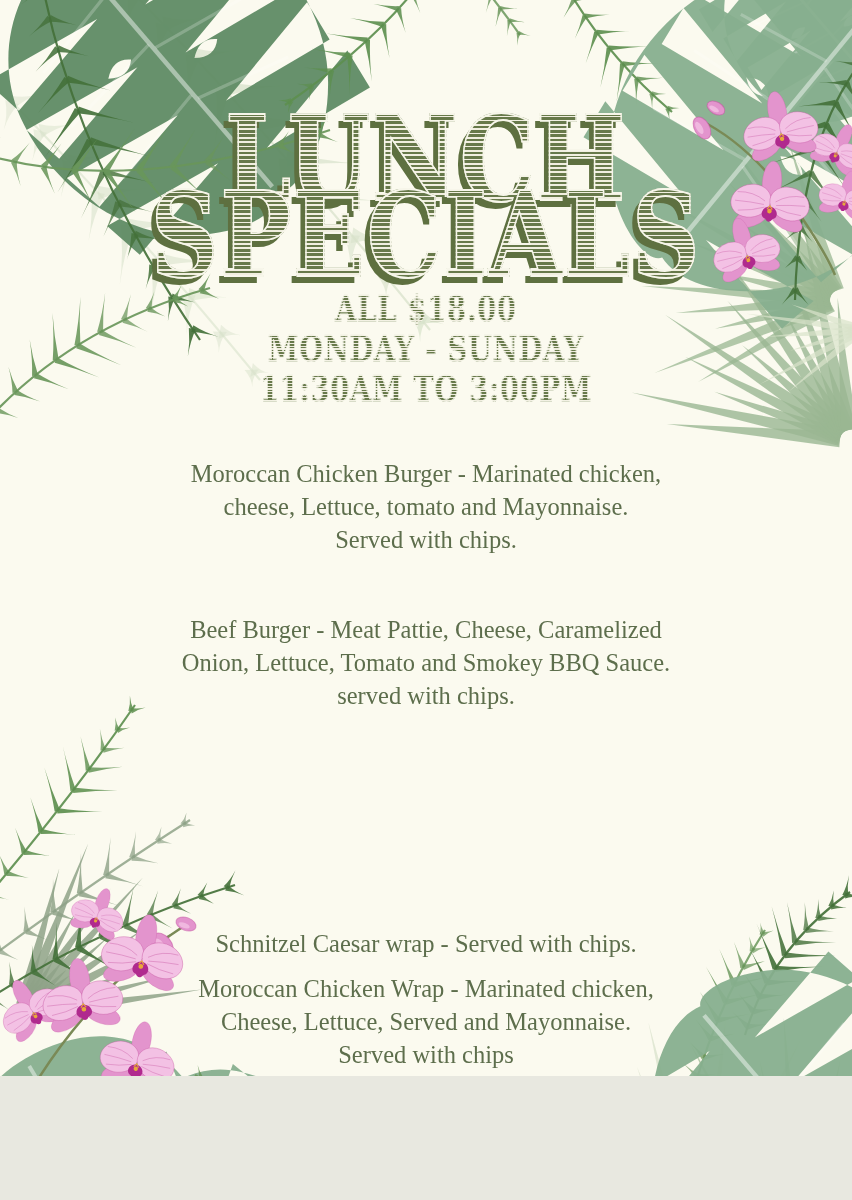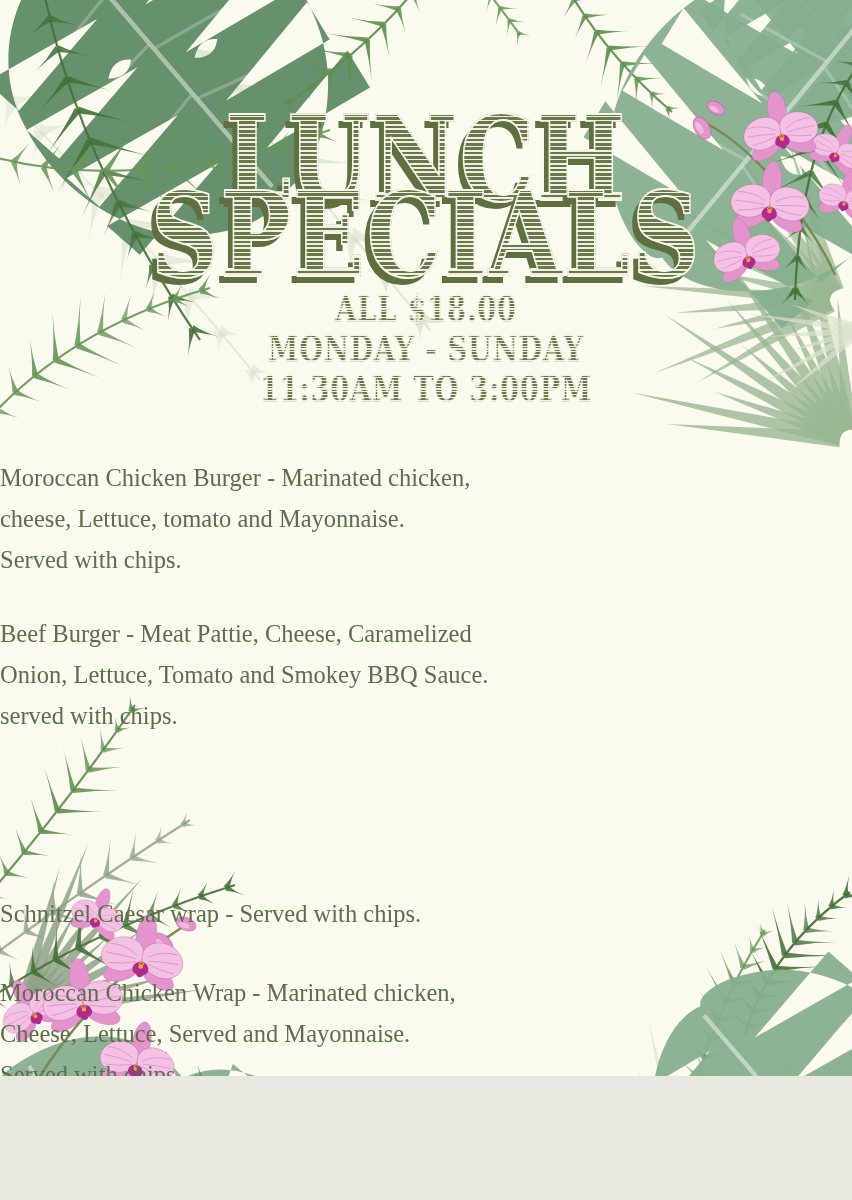--- a/index.html
+++ b/index.html
@@ -29,33 +29,33 @@
     }
     .subdisplay{
       background-image:repeating-linear-gradient(180deg,#67794a 0 1.6px,#eeecdd 1.6px 2.8px);
       -webkit-background-clip:text;background-clip:text;color:transparent;
       -webkit-text-stroke:.8px #f7f6ea;
     }
   }
 
   
   .item,.footer-note{
-    position:absolute;left:0;width:100%;
-    font-family:"Liberation Serif",serif;font-size:24.5px;line-height:41px;
+    position:absolute;left:0;width:100%;text-align:center;
+    font-family:"Liberation Serif",serif;font-size:24.5px;line-height:33px;
     color:#5d6e4c;white-space:pre-line;
   }
   #title1{top:100px;}
   #title2{top:176px;}
   #sub-price{top:290px;}
   #sub-days{top:330px;}
   #sub-hours{top:370px;}
   #item-0{top:432px;}
   #item-1{top:588px;}
   #item-2{top:733px;}
-  #item-3{top:868px;}
+  #item-3{top:902px;}
   #item-4{top:947px;}
   #footer{top:1068px;}
 </style>
 </head>
 <body>
 
 <div id="poster">
   <svg id="deco" viewBox="0 0 852 1200">
       <g>
         <path d="M120,-20 Q260,120 430,330" fill="none" stroke="#d8e2cb" stroke-width="2.2" opacity="0.75"></path>

